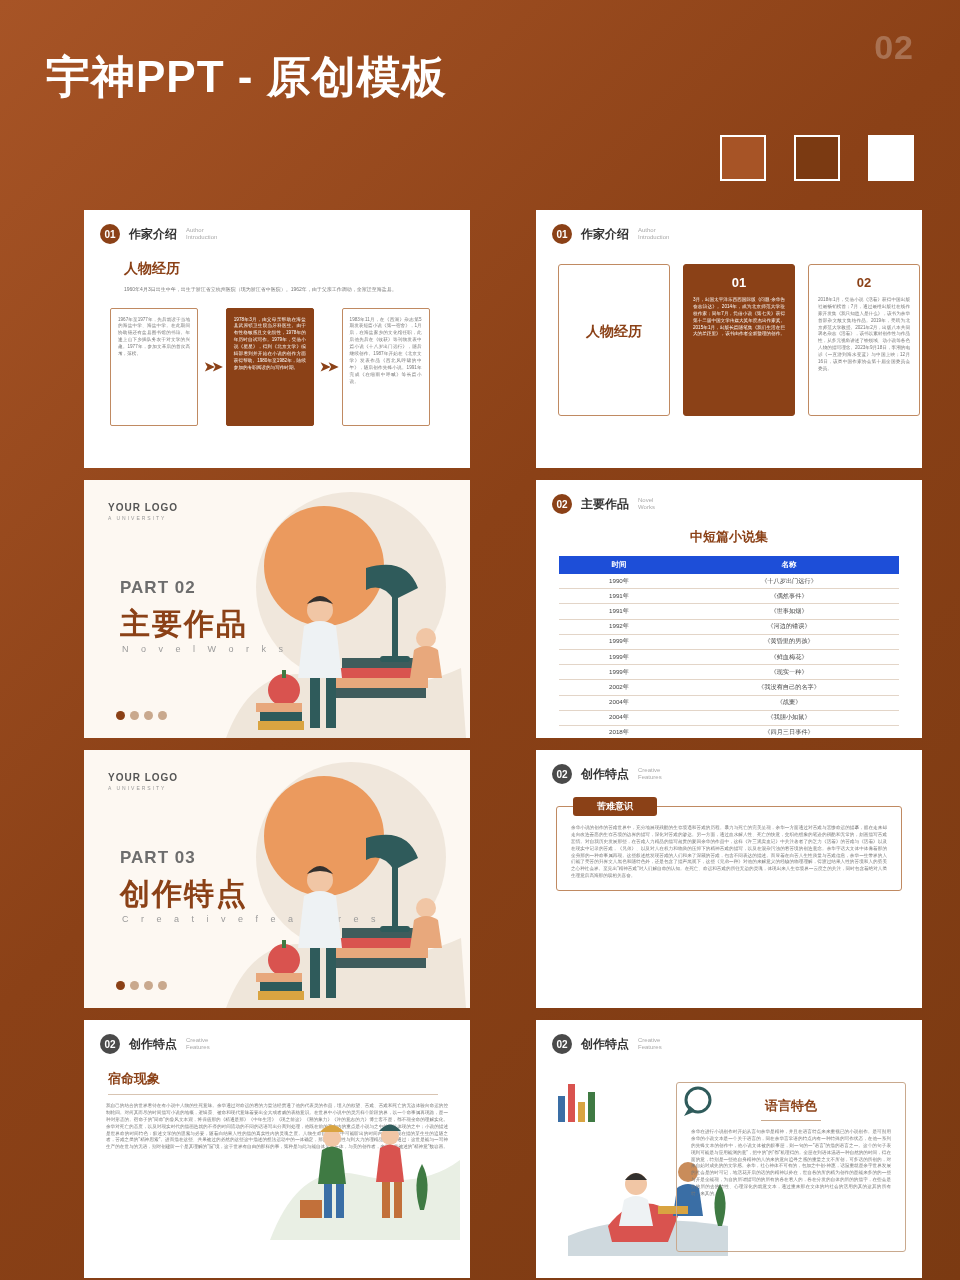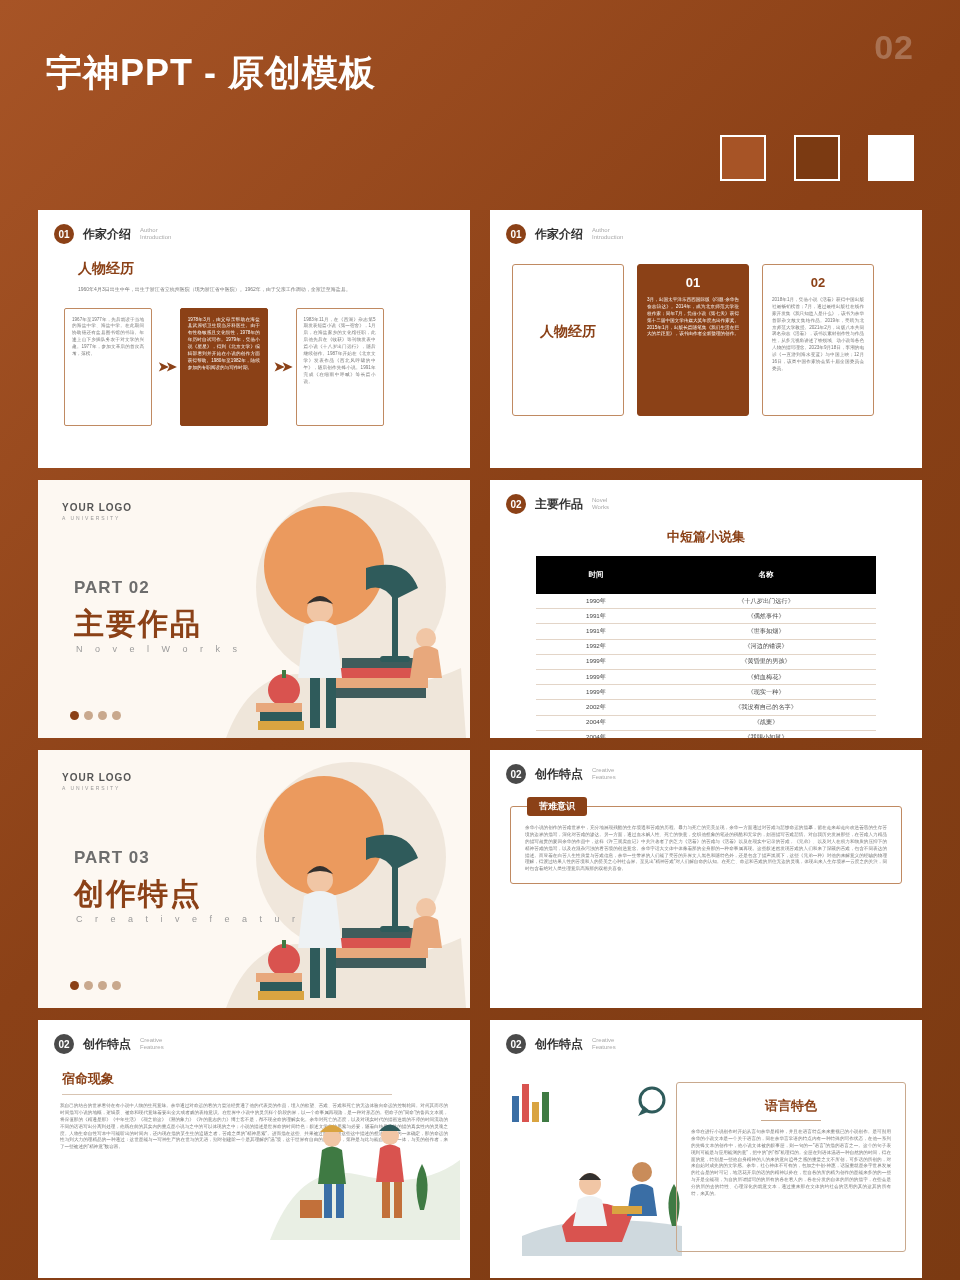--- a/index.html
+++ b/index.html
@@ -13,42 +13,42 @@
     background: linear-gradient(135deg, #A75426 0%, #8B4117 45%, #7B3A12 100%);
     position: relative;
   }
   .page-number {
     position: absolute; top: 28px; right: 46px;
     font-size: 34px; font-weight: bold; color: rgba(255,255,255,0.25);
     letter-spacing: 1px;
   }
   .header { padding: 52px 0 0 46px; }
   .header h1 {
-    font-size: 36px; color: #ffffff; font-weight: bold; letter-spacing: 1px;
+    font-size: 44px; color: #ffffff; font-weight: bold; letter-spacing: 1px;
     line-height: 1.15;
   }
   .header h2 {
     margin-top: 26px;
     font-size: 29px; color: #ffffff; font-weight: bold; letter-spacing: 0.5px;
   }
   .swatches {
     position: absolute; top: 135px; right: 46px; display: flex; gap: 28px;
   }
   .swatch { width: 46px; height: 46px; border: 2px solid #ffffff; }
 
   .grid {
     position: absolute; top: 210px; left: 38px;
     width: 884px;
     display: grid;
     grid-template-columns: 432px 432px;
     grid-template-rows: repeat(4, 258px);
     gap: 12px 20px;
   }
   .slide {
-    background: #ffffff; position: relative; overflow: hidden;
+    background: #ffffff; position: relative; overflow: hidden; margin-left: 46px;
   }
 
   
   .sec-head { display: flex; align-items: center; gap: 9px; padding: 14px 0 0 16px; }
   .sec-badge {
     width: 20px; height: 20px; border-radius: 50%;
     background: #8B4117; color: #fff; font-size: 10px;
     display: flex; align-items: center; justify-content: center;
     font-weight: bold;
   }
@@ -92,30 +92,30 @@
   .dots span { width: 9px; height: 9px; border-radius: 50%; background: #c9a98e; display: block; }
   .dots span:first-child { background: #8B4117; }
 
   
   .illus { position: absolute; right: 4px; bottom: 0; width: 250px; height: 200px; }
 
   
   .tbl-title { text-align: center; font-size: 13px; color: #8B4117; font-weight: bold; margin-top: 14px; }
   table.novel { width: 340px; margin: 10px auto 0; border-collapse: collapse; }
   table.novel th {
-    background: #000000; color: #fff; font-size: 7.5px; padding: 14px 0; font-weight: bold;
+    background: #1d4ed8; color: #fff; font-size: 7.5px; padding: 4px 0; font-weight: bold;
   }
   table.novel td { font-size: 6.2px; color: #444; padding: 2.6px 0; border-bottom: 1px solid #e3d5c8; text-align: center; }
   table.novel td.yr { width: 120px; }
 
   
   .feat-box { margin: 12px 20px 0 20px; border: 1px solid #c08a62; border-radius: 3px; padding: 12px 14px 10px; position: relative; }
   .feat-tag {
     position: absolute; top: -10px; left: 16px; background: #8B4117; color: #fff;
-    font-size: 9px; font-weight: bold; padding: 3px 12px; border-radius: 3px;
+    font-size: 9px; font-weight: bold; padding: 3px 24px; border-radius: 3px;
   }
   .feat-h { font-size: 13px; color: #8B4117; font-weight: bold; margin: 16px 0 0 24px; }
   .feat-rule { width: 330px; height: 1px; background: #d8c4b2; margin: 6px 0 8px 24px; }
 
   .lang-card {
     position: absolute; right: 16px; top: 62px; width: 230px; height: 170px;
     border: 1px solid #c9a98e; border-radius: 3px; padding: 14px 14px;
   }
   .lang-h { font-size: 13px; color: #8B4117; font-weight: bold; text-align: center; }
   .lang-rule { width: 60px; height: 1px; background: #c9a98e; margin: 5px auto 8px; }

